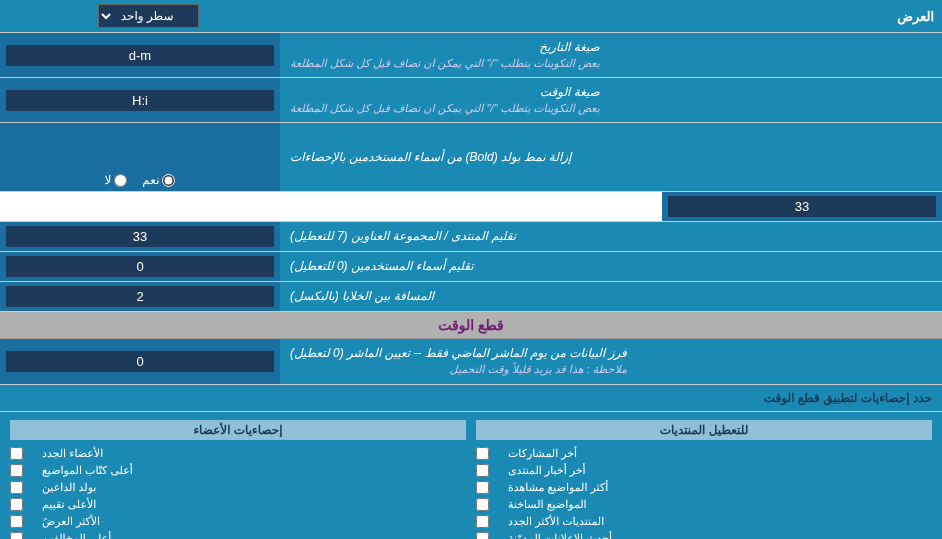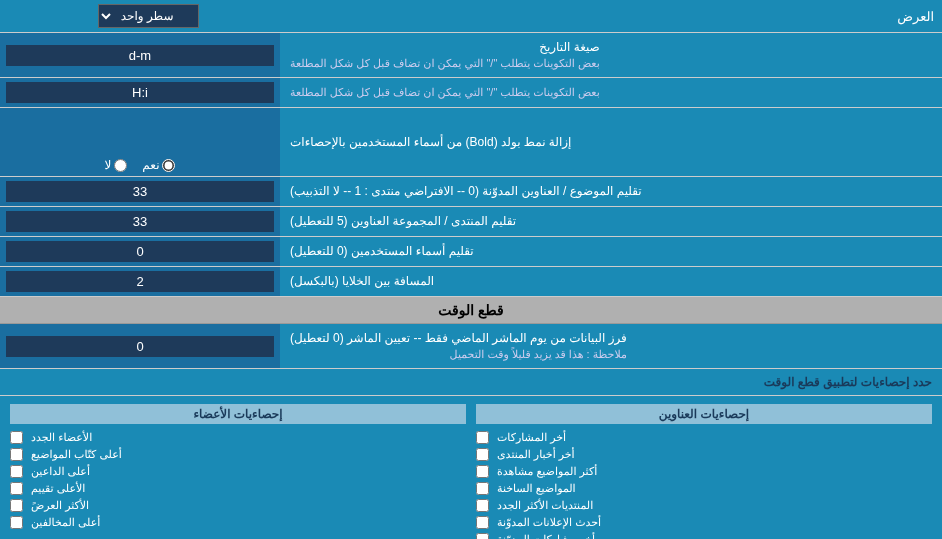--- a/index.html
+++ b/index.html
@@ -26,20 +26,21 @@
       flex: 1;
       background: #1a8ab5;
       color: #fff;
       padding: 6px 10px;
       text-align: right;
       display: flex;
       align-items: center;
       justify-content: flex-end;
       font-size: 12px;
       line-height: 1.4;
+      font-style: italic;
     }
 
     .row-input {
       width: 280px;
       background: #1a6ea0;
       display: flex;
       align-items: center;
       justify-content: center;
       padding: 4px 6px;
     }
@@ -62,21 +63,21 @@
       background: #1a8ab5;
       border-bottom: 1px solid #ccc;
       padding: 4px 8px;
     }
 
     .top-row-label {
       flex: 1;
       color: #fff;
       text-align: right;
       font-size: 13px;
-      font-weight: normal;
+      font-weight: bold;
     }
 
     .top-row-select-wrapper {
       width: 280px;
       display: flex;
       justify-content: center;
       align-items: center;
     }
 
     .top-row-select-wrapper select {
@@ -106,21 +107,21 @@
     }
 
     .radio-label input[type="radio"] {
       cursor: pointer;
       accent-color: #fff;
     }
 
     
     .section-header {
       background: #b0b0b0;
-      color: #000000;
+      color: #701a75;
       text-align: center;
       font-size: 14px;
       font-weight: bold;
       padding: 5px 10px;
       border-bottom: 1px solid #999;
     }
 
     
     .checkboxes-section {
       background: #1a8ab5;
@@ -142,21 +143,21 @@
       text-align: center;
       background: #90c0d8;
       padding: 3px 5px;
       margin-bottom: 3px;
     }
 
     .checkbox-item {
       display: flex;
       align-items: flex-end;
       justify-content: flex-end;
-      gap: 8px;
+      gap: 19px;
       color: #fff;
       font-size: 11px;
       direction: rtl;
     }
 
     .checkbox-item input[type="checkbox"] {
       cursor: pointer;
       accent-color: #fff;
     }
 
@@ -200,20 +201,21 @@
       </div>
     </div>
     <div class="row-input">
       <input type="text" value="d-m" style="">
     </div>
   </div>
 
   <div class="row">
     <div class="row-label">
       <div>
+        <div>صيغة الوقت</div>
         <div style="font-size:11px;color:#cce;">بعض التكوينات يتطلب "/" التي يمكن ان تضاف قبل كل شكل المطلعة</div>
       </div>
     </div>
     <div class="row-input">
       <input type="text" value="H:i" style="">
     </div>
   </div>
 
   <div class="row radio-row">
     <div class="row-label">إزالة نمط بولد (Bold) من أسماء المستخدمين بالإحصاءات</div>
@@ -223,28 +225,27 @@
         <span>نعم</span>
       </label>
       <label class="radio-label">
         <input type="radio" name="bold_stats" value="no" style="">
         <span>لا</span>
       </label>
     </div>
   </div>
 
   <div class="row">
-    <div class="row-label">تقليم الموضوع / العناوين المدوّنة (0 -- الافتراضي منتدى : 1 -- لا التذبيب)</div>
     <div class="row-input">
       <input type="text" value="33" style="">
     </div>
   </div>
 
   <div class="row">
-    <div class="row-label">تقليم المنتدى / المجموعة العناوين (5 للتعطيل)</div>
+    <div class="row-label">تقليم المنتدى / المجموعة العناوين (7 للتعطيل)</div>
     <div class="row-input">
       <input type="text" value="33" style="">
     </div>
   </div>
 
   <div class="row">
     <div class="row-label">تقليم أسماء المستخدمين (0 للتعطيل)</div>
     <div class="row-input">
       <input type="text" value="0" style="">
     </div>
@@ -272,21 +273,21 @@
   </div>
 
   <div class="apply-row">
     <div class="apply-label">حدد إحصاءيات لتطبيق قطع الوقت</div>
   </div>
 
   <div class="checkboxes-section">
     <div style="display:flex;gap:10px;">
 
       <div class="checkbox-col">
-        <div class="checkbox-col-header">إحصاءيات العناوين</div>
+        <div class="checkbox-col-header">للتعطيل المنتديات</div>
         <div class="checkbox-item">
           <span>أخر المشاركات</span>
           <input type="checkbox" style="">
         </div>
         <div class="checkbox-item">
           <span>أخر أخبار المنتدى</span>
           <input type="checkbox" style="">
         </div>
         <div class="checkbox-item">
           <span>أكثر المواضيع مشاهدة</span>
@@ -314,21 +315,21 @@
         <div class="checkbox-col-header">إحصاءيات الأعضاء</div>
         <div class="checkbox-item">
           <span>الأعضاء الجدد</span>
           <input type="checkbox" style="">
         </div>
         <div class="checkbox-item">
           <span>أعلى كتّاب المواضيع</span>
           <input type="checkbox" style="">
         </div>
         <div class="checkbox-item">
-          <span>أعلى الداعين</span>
+          <span>بولد الداعين</span>
           <input type="checkbox" style="">
         </div>
         <div class="checkbox-item">
           <span>الأعلى تقييم</span>
           <input type="checkbox" style="">
         </div>
         <div class="checkbox-item">
           <span>الأكثر العرضً</span>
           <input type="checkbox" style="">
         </div>

